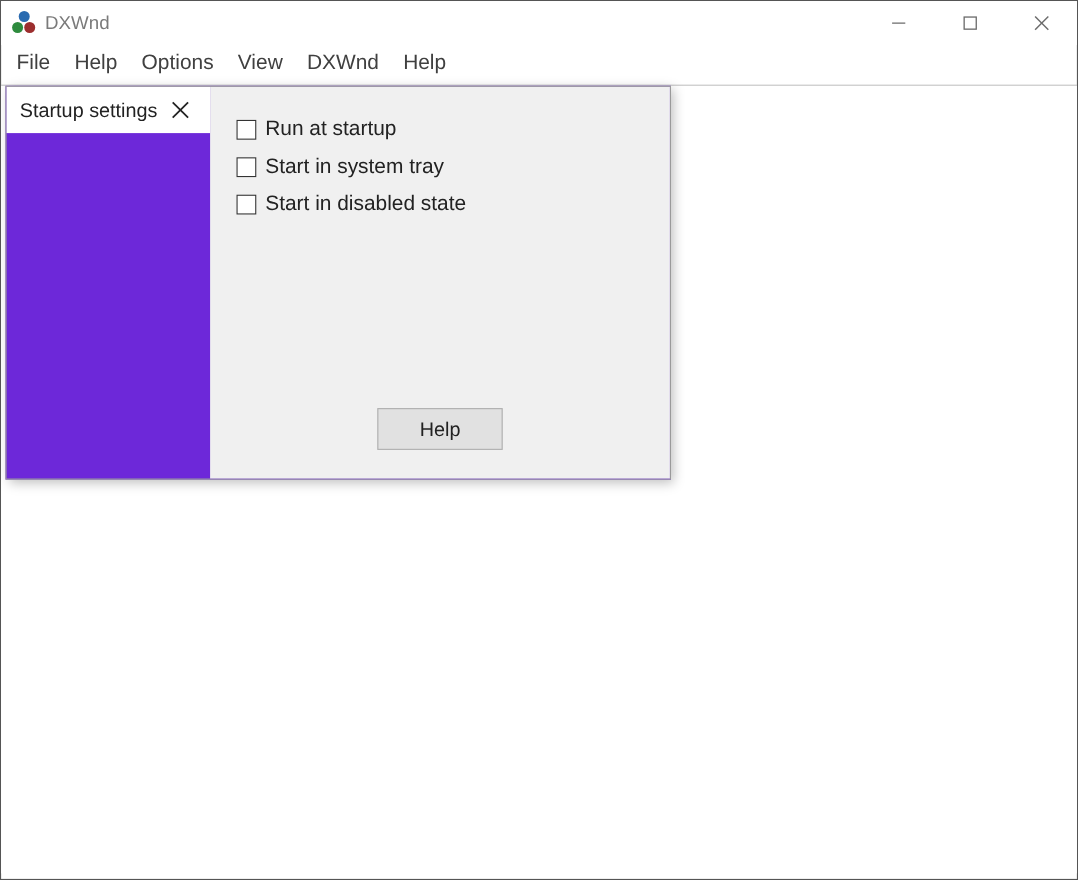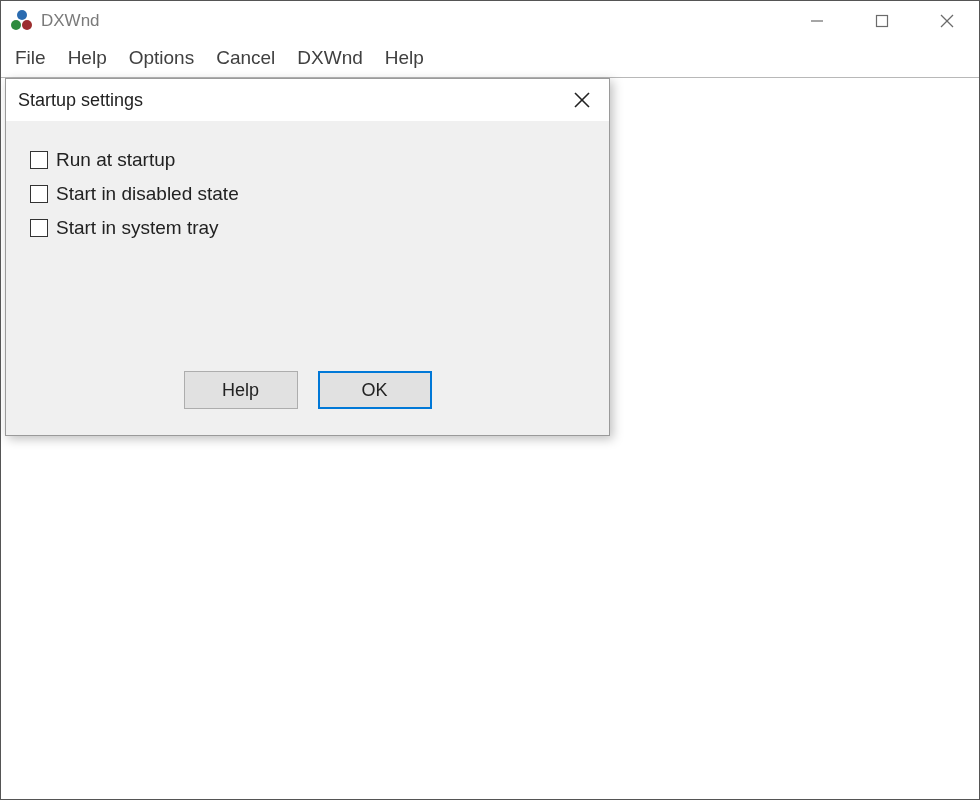--- a/index.html
+++ b/index.html
@@ -76,21 +76,21 @@
     .dialog {
       position: absolute;
       top: 0px;
       left: 4px;
       width: 605px;
       height: 358px;
       background: #6d28d9;
       border: 1px solid #9a9a9a;
       box-shadow: 3px 3px 10px rgba(0,0,0,0.25);
       display: flex;
-      flex-direction: column;
+      flex-direction: row;
     }
     .dialog-titlebar {
       background: #fff;
       height: 42px;
       display: flex;
       align-items: center;
       padding: 0 6px 0 12px;
       font-size: 18px;
       color: #222;
     }
@@ -181,21 +181,21 @@
           <line x1="13" y1="1" x2="1" y2="13" stroke="currentColor" stroke-width="1.3"></line>
         </svg>
     </div>
   </div>
 </div>
 
 <div class="menubar">
   <div class="menu-item">File</div>
   <div class="menu-item">Help</div>
   <div class="menu-item">Options</div>
-  <div class="menu-item">Cancel</div>
+  <div class="menu-item">View</div>
   <div class="menu-item">DXWnd</div>
   <div class="menu-item">Help</div>
 </div>
 
 <div class="workarea">
   <div class="dialog">
     <div class="dialog-titlebar">
       <div class="dialog-title">Startup settings</div>
       <div class="dialog-close">
         <svg viewBox="0 0 16 16">
@@ -204,25 +204,24 @@
           </svg>
       </div>
     </div>
     <div class="dialog-body">
       <div class="checkbox-row">
         <div class="checkbox"></div>
         <span>Run at startup</span>
       </div>
       <div class="checkbox-row">
         <div class="checkbox"></div>
-        <span>Start in disabled state</span>
+        <span>Start in system tray</span>
       </div>
       <div class="checkbox-row">
         <div class="checkbox"></div>
-        <span>Start in system tray</span>
+        <span>Start in disabled state</span>
       </div>
       <div class="dialog-buttons">
         <button class="dlg-btn">Help</button>
-        <button class="dlg-btn primary">OK</button>
       </div>
     </div>
   </div>
 </div>
 
 </body></html>

